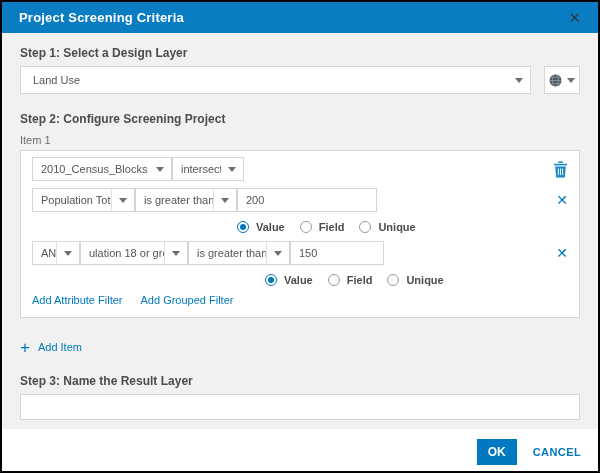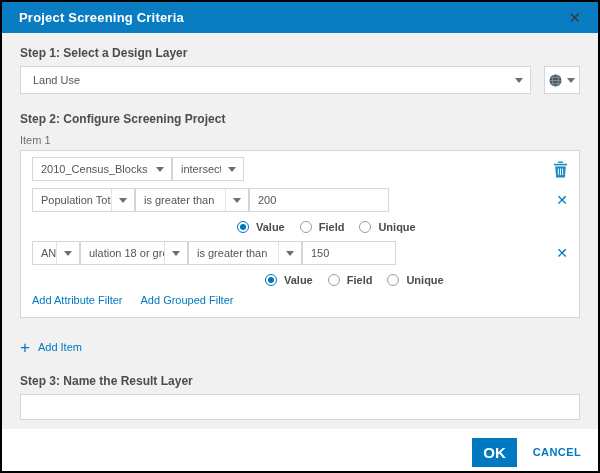--- a/index.html
+++ b/index.html
@@ -35,21 +35,21 @@
   .itembox{margin-top:4px;background:#fff;border:1px solid #d5d5d5;box-sizing:border-box;
            height:168px;padding:6px 11px 0 11px;}
   .row{display:flex;align-items:center;}
   .row .spacer{flex:1;}
   .icon-btn{flex:none;background:none;border:none;padding:0;cursor:pointer;display:flex;align-items:center;}
   .x-del{color:#0079c1;font-size:14px;font-weight:bold;line-height:1;cursor:pointer;flex:none;}
 
   .w-layer{width:140px;height:24px;}
   .w-spatial{width:72px;height:24px;}
   .w-field1{width:103px;height:24px;}
-  .w-op{width:114px;height:24px;}
+  .w-op{width:102px;height:24px;}
   .w-logic{width:48px;height:24px;}
   .w-field2{width:108px;height:24px;}
 
   .val-input{height:24px;box-sizing:border-box;border:1px solid #d5d5d5;background:#fff;
              font-size:11px;color:#555;padding:8px 8px;font-family:inherit;outline:none;}
   .vi-1{width:140px;}
   .vi-2{width:94px;}
 
   .radio-row{display:flex;align-items:center;gap:7px;margin-top:8px;margin-bottom:7px;height:14px;}
   .rr-1{margin-left:205px;}
@@ -66,21 +66,21 @@
 
   .additem-row{display:flex;align-items:center;gap:8px;margin-top:20px;height:18px;}
   .plus{color:#0079c1;font-size:17px;font-weight:400;line-height:1;cursor:pointer;}
 
   .step3-input{margin-top:6px;width:100%;height:26px;box-sizing:border-box;border:1px solid #d5d5d5;
                background:#fff;font-size:11px;color:#555;padding:0 10px;font-family:inherit;outline:none;}
 
   
   .ftr{height:46px;background:#fff;display:flex;align-items:center;justify-content:flex-end;
        gap:16px;padding:0 17px;box-sizing:border-box;}
-  .ok-btn{background:#0079c1;color:#fff;border:none;font-size:15px;font-weight:bold;
+  .ok-btn{background:#0079c1;color:#fff;border:none;font-size:12px;font-weight:bold;
           padding:6px 11px;cursor:pointer;font-family:inherit;}
   .cancel-lnk{color:#0079c1;font-size:11px;font-weight:bold;letter-spacing:.4px;cursor:pointer;}
 
   .mt14{margin-top:0;padding-top:13px;}
   .mt18{margin-top:18px;}
   .mt8{margin-top:8px;}
   .mt20{margin-top:18px;}
 </style>
 </head>
 <body>

